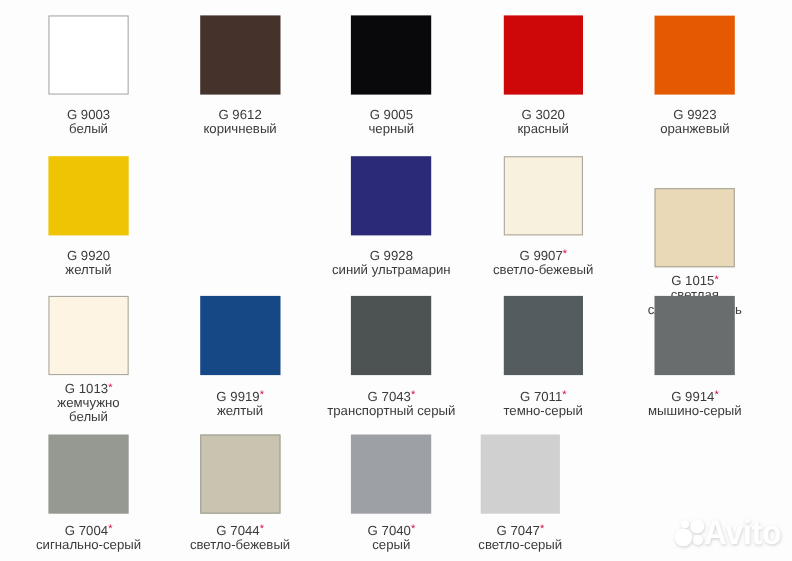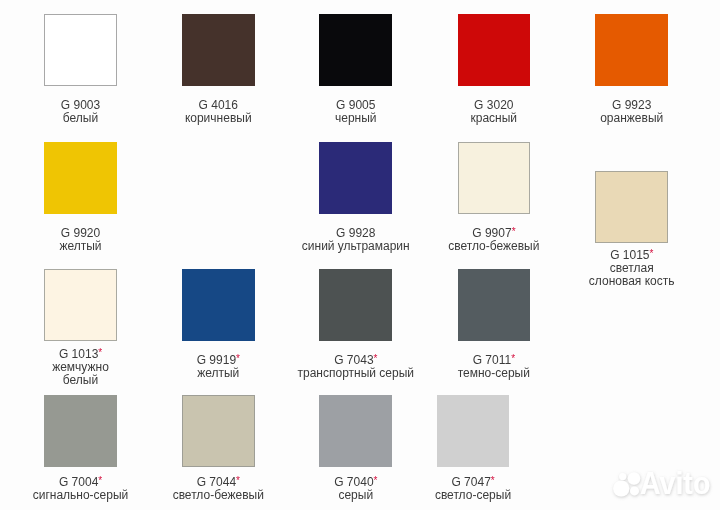--- a/index.html
+++ b/index.html
@@ -28,21 +28,21 @@
   <div class="swatch-cell" style="left:11.50px;top:14.0px;">
     <div class="chip" style="background: rgb(255, 255, 255); border: 1px solid rgb(168, 168, 168);"></div>
     <div class="label">
       <div class="code-line"><span>G 9003</span><span class="star"></span></div>
       <div class="name-line">белый</div>
     </div>
   </div>
   <div class="swatch-cell" style="left:149.25px;top:14.0px;">
     <div class="chip" style="background: rgb(69, 50, 43);"></div>
     <div class="label">
-      <div class="code-line"><span>G 4016</span><span class="star"></span></div>
+      <div class="code-line"><span>G 9612</span><span class="star"></span></div>
       <div class="name-line">коричневый</div>
     </div>
   </div>
   <div class="swatch-cell" style="left:286.75px;top:14.0px;">
     <div class="chip" style="background: rgb(9, 9, 12);"></div>
     <div class="label">
       <div class="code-line"><span>G 9005</span><span class="star"></span></div>
       <div class="name-line">черный</div>
     </div>
   </div>
@@ -111,20 +111,27 @@
       <div class="name-line">транспортный серый</div>
     </div>
   </div>
   <div class="swatch-cell" style="left:424.80px;top:269.4px;">
     <div class="chip" style="background: rgb(84, 92, 96);"></div>
     <div class="label">
       <div class="code-line"><span>G 7011</span><span class="star">*</span></div>
       <div class="name-line">темно-серый</div>
     </div>
   </div>
+  <div class="swatch-cell" style="left:562.70px;top:269.4px;">
+    <div class="chip" style="background: rgb(105, 109, 110);"></div>
+    <div class="label">
+      <div class="code-line"><span>G 9914</span><span class="star">*</span></div>
+      <div class="name-line">мышино-серый</div>
+    </div>
+  </div>
   <div class="swatch-cell row-last" style="left:11.50px;top:395.2px;">
     <div class="chip" style="background: rgb(150, 153, 146);"></div>
     <div class="label">
       <div class="code-line"><span>G 7004</span><span class="star">*</span></div>
       <div class="name-line">сигнально-серый</div>
     </div>
   </div>
   <div class="swatch-cell row-last" style="left:149.25px;top:395.2px;">
     <div class="chip" style="background: rgb(201, 196, 175); border: 1px solid rgb(158, 158, 150);"></div>
     <div class="label">

